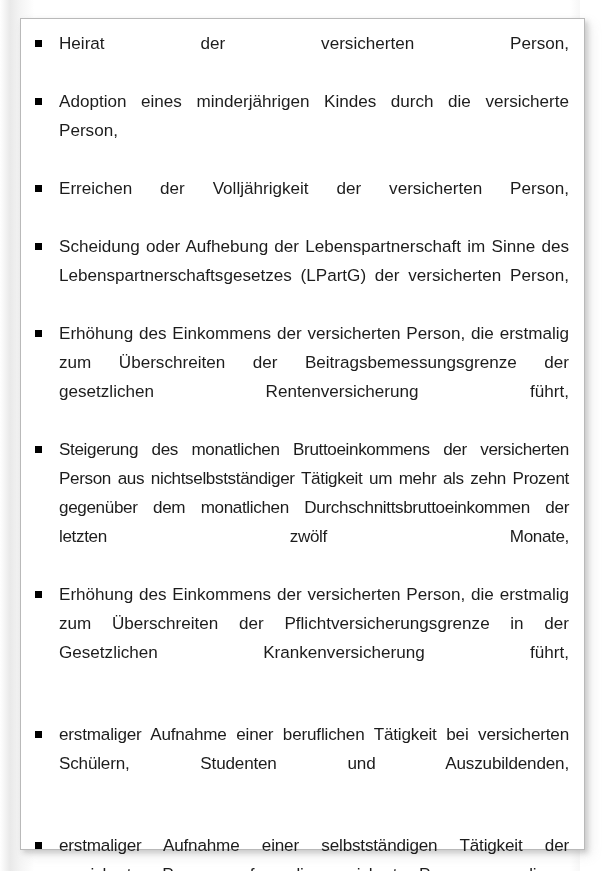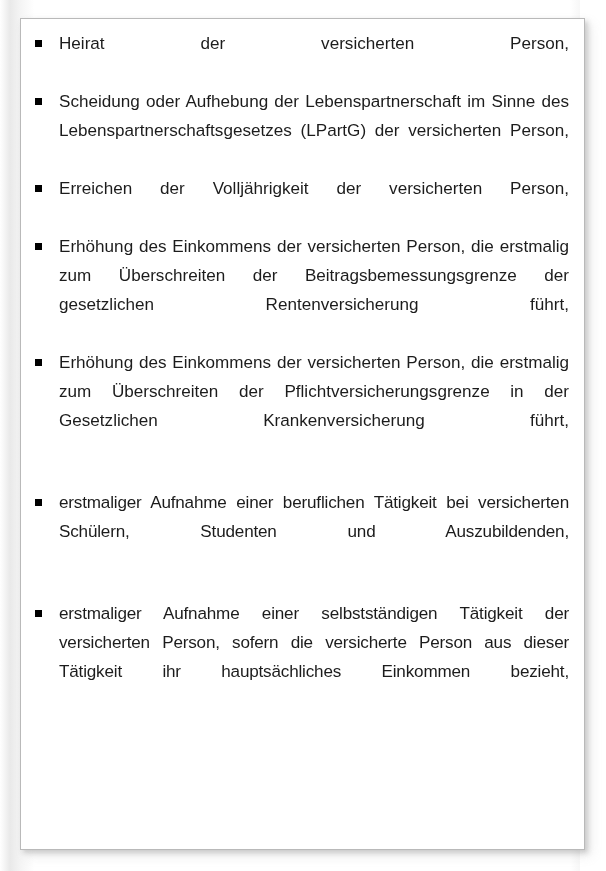--- a/index.html
+++ b/index.html
@@ -106,29 +106,37 @@
 <div class="page">
   <div class="doc-card">
     <div class="doc-body">
       <ul class="clause-list">
           <li class="clause-item">
             <span class="bullet"></span>
             <span class="clause-text">Heirat der versicherten Person,</span>
           </li>
           <li class="clause-item">
             <span class="bullet"></span>
-            <span class="clause-text">Scheidung oder Aufhebung der Lebenspartnerschaft im Sinne des Lebenspartnerschaftsgesetzes (LPartG) der versicherten Person,</span>
+            <span class="clause-text">Adoption eines minderjährigen Kindes durch die versi­cherte Person,</span>
           </li>
           <li class="clause-item">
             <span class="bullet"></span>
             <span class="clause-text">Erreichen der Volljährigkeit der versicherten Person,</span>
           </li>
           <li class="clause-item">
             <span class="bullet"></span>
+            <span class="clause-text">Scheidung oder Aufhebung der Lebenspartnerschaft im Sinne des Lebenspartnerschaftsgesetzes (LPartG) der versicherten Person,</span>
+          </li>
+          <li class="clause-item">
+            <span class="bullet"></span>
             <span class="clause-text">Erhöhung des Einkommens der versicherten Person, die erstmalig zum Überschreiten der Beitragsbemessungs­grenze der gesetzlichen Rentenversicherung führt,</span>
+          </li>
+          <li class="clause-item condensed">
+            <span class="bullet"></span>
+            <span class="clause-text">Steigerung des monatlichen Bruttoeinkommens der versi­cherten Person aus nichtselbstständiger Tätigkeit um mehr als zehn Prozent gegenüber dem monatlichen Durch­schnittsbruttoeinkommen der letzten zwölf Monate,</span>
           </li>
           <li class="clause-item">
             <span class="bullet"></span>
             <span class="clause-text">Erhöhung des Einkommens der versicherten Person, die erstmalig zum Überschreiten der Pflichtversicherungs­grenze in der Gesetzlichen Krankenversicherung führt,</span>
           </li>
           <li class="clause-item condensed-soft">
             <span class="bullet"></span>
             <span class="clause-text">erstmaliger Aufnahme einer beruflichen Tätigkeit bei ver­sicherten Schülern, Studenten und Auszubildenden,</span>
           </li>
           <li class="clause-item condensed-soft">

